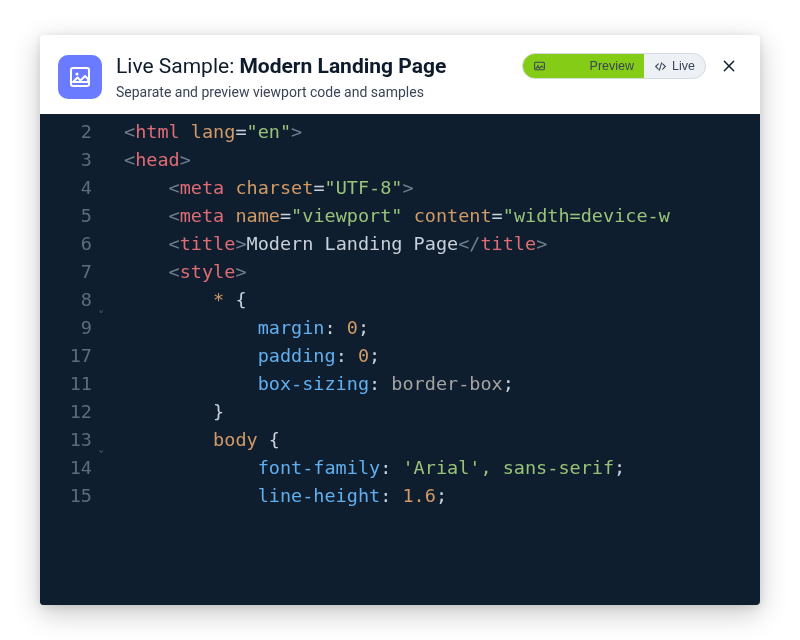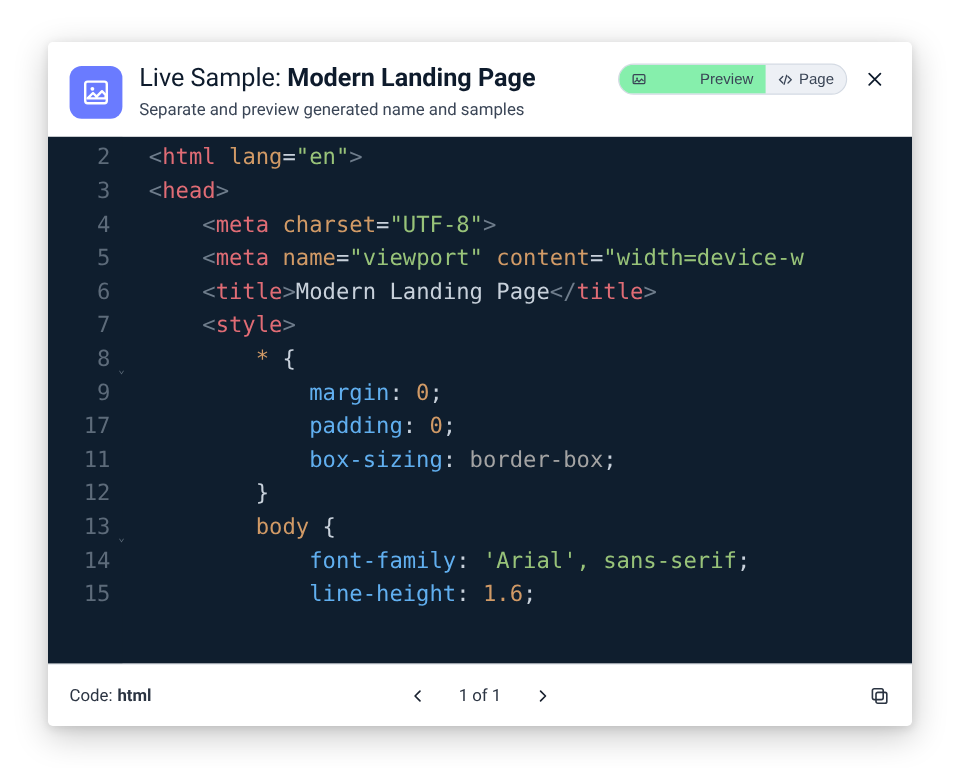--- a/index.html
+++ b/index.html
@@ -71,21 +71,21 @@
   align-items: center;
   gap: 5px;
   padding: 0 10px;
   font-size: 12.5px;
   color: #3A4556;
   cursor: pointer;
   border: none;
   background: transparent;
 }
 .seg-btn.active {
-  background: #86efac;
+  background: #84cc16;
   gap: 44px;
 }
 .seg-icon { display: inline-flex; }
 .close-btn {
   width: 26px;
   height: 26px;
   display: flex;
   align-items: center;
   justify-content: center;
   cursor: pointer;
@@ -183,41 +183,41 @@
       <svg width="24" height="24" viewBox="0 0 24 24" fill="none">
         <rect x="3" y="3" width="18" height="18" rx="2" stroke="#fff" stroke-width="2"></rect>
         <circle cx="9" cy="9" r="1.6" fill="#fff"></circle>
         <path d="M5 17l4.5-4.5 3 3L17 11l3 3v3H5z" stroke="#fff" stroke-width="2" stroke-linejoin="round" fill="none"></path>
       </svg>
     </div>
     <div class="titles">
       <div class="title-line">
         <span>Live Sample: </span><span class="strong">Modern Landing Page</span>
       </div>
-      <div class="subtitle">Separate and preview generated name and samples</div>
+      <div class="subtitle">Separate and preview viewport code and samples</div>
     </div>
     <div class="header-right">
       <div class="segmented">
         <button class="seg-btn active">
           <span class="seg-icon">
             <svg width="13" height="13" viewBox="0 0 24 24" fill="none">
                 <rect x="3" y="4" width="18" height="14" rx="2" stroke="#3A4556" stroke-width="2"></rect>
                 <circle cx="9" cy="10" r="1.4" fill="#3A4556"></circle>
                 <path d="M5 16l4-4 3 3 4-4 3 3" stroke="#3A4556" stroke-width="2" fill="none"></path>
               </svg>
           </span>
           <span>Preview</span>
         </button>
         <button class="seg-btn">
           <span class="seg-icon">
             <svg width="13" height="13" viewBox="0 0 24 24" fill="none">
                 <path d="M8 7l-5 5 5 5M16 7l5 5-5 5M14 5l-4 14" stroke="#3A4556" stroke-width="2" stroke-linecap="round"></path>
               </svg>
           </span>
-          <span>Page</span>
+          <span>Live</span>
         </button>
       </div>
       <div class="close-btn">
         <svg width="16" height="16" viewBox="0 0 24 24">
             <path d="M5 5l14 14M19 5L5 19" stroke="#0E1B2C" stroke-width="2.2" stroke-linecap="round"></path>
           </svg>
       </div>
     </div>
   </div>
 
@@ -234,37 +234,14 @@
         <div class="ln">17</div>
         <div class="ln">11</div>
         <div class="ln">12</div>
         <div class="ln">13<span class="fold">⌄</span></div>
         <div class="ln">14</div>
         <div class="ln">15</div>
       </div>
     <div class="codecol" id="codecol"><div class="row"><span class="tok-angle">&lt;</span><span class="tok-tag">html</span> <span class="tok-attr">lang</span><span class="tok-punct">=</span><span class="tok-str">"en"</span><span class="tok-angle">&gt;</span></div><div class="row"><span class="tok-angle">&lt;</span><span class="tok-tag">head</span><span class="tok-angle">&gt;</span></div><div class="row">    <span class="tok-angle">&lt;</span><span class="tok-tag">meta</span> <span class="tok-attr">charset</span><span class="tok-punct">=</span><span class="tok-str">"UTF-8"</span><span class="tok-angle">&gt;</span></div><div class="row">    <span class="tok-angle">&lt;</span><span class="tok-tag">meta</span> <span class="tok-attr">name</span><span class="tok-punct">=</span><span class="tok-str">"viewport"</span> <span class="tok-attr">content</span><span class="tok-punct">=</span><span class="tok-str">"width=device-w</span><span class="tok-angle"></span></div><div class="row">    <span class="tok-angle">&lt;</span><span class="tok-tag">title</span><span class="tok-angle">&gt;</span><span class="tok-text">Modern Landing Page</span><span class="tok-angle">&lt;/</span><span class="tok-tag">title</span><span class="tok-angle">&gt;</span></div><div class="row">    <span class="tok-angle">&lt;</span><span class="tok-tag">style</span><span class="tok-angle">&gt;</span></div><div class="row">        <span class="tok-sel">*</span><span class="tok-brace"> {</span></div><div class="row">            <span class="tok-prop">margin</span><span class="tok-punct">: </span><span class="tok-val">0</span><span class="tok-punct">;</span></div><div class="row">            <span class="tok-prop">padding</span><span class="tok-punct">: </span><span class="tok-val">0</span><span class="tok-punct">;</span></div><div class="row">            <span class="tok-prop">box-sizing</span><span class="tok-punct">: </span><span class="tok-valid">border-box</span><span class="tok-punct">;</span></div><div class="row">        <span class="tok-brace">}</span></div><div class="row">        <span class="tok-sel">body</span><span class="tok-brace"> {</span></div><div class="row">            <span class="tok-prop">font-family</span><span class="tok-punct">: </span><span class="tok-str">'Arial', sans-serif</span><span class="tok-punct">;</span></div><div class="row">            <span class="tok-prop">line-height</span><span class="tok-punct">: </span><span class="tok-val">1.6</span><span class="tok-punct">;</span></div></div>
   </div>
 
-  <div class="footer">
-    <span class="label">Code:</span>
-    <span class="lang">html</span>
-    <div class="pager">
-      <span class="nav-btn">
-        <svg width="14" height="14" viewBox="0 0 24 24">
-            <path d="M15 5l-7 7 7 7" stroke="#1A2230" stroke-width="2.4" fill="none" stroke-linecap="round" stroke-linejoin="round"></path>
-          </svg>
-      </span>
-      <span class="page-indicator">1 of 1</span>
-      <span class="nav-btn">
-        <svg width="14" height="14" viewBox="0 0 24 24">
-            <path d="M9 5l7 7-7 7" stroke="#1A2230" stroke-width="2.4" fill="none" stroke-linecap="round" stroke-linejoin="round"></path>
-          </svg>
-      </span>
-    </div>
-    <span class="copy-btn">
-      <svg width="18" height="18" viewBox="0 0 24 24">
-          <rect x="8" y="8" width="12" height="12" rx="2" stroke="#2B3442" stroke-width="1.8" fill="none"></rect>
-          <rect x="4" y="4" width="12" height="12" rx="2" stroke="#2B3442" stroke-width="1.8" fill="none"></rect>
-        </svg>
-    </span>
-  </div>
 
 </div>
 
 </body></html>

